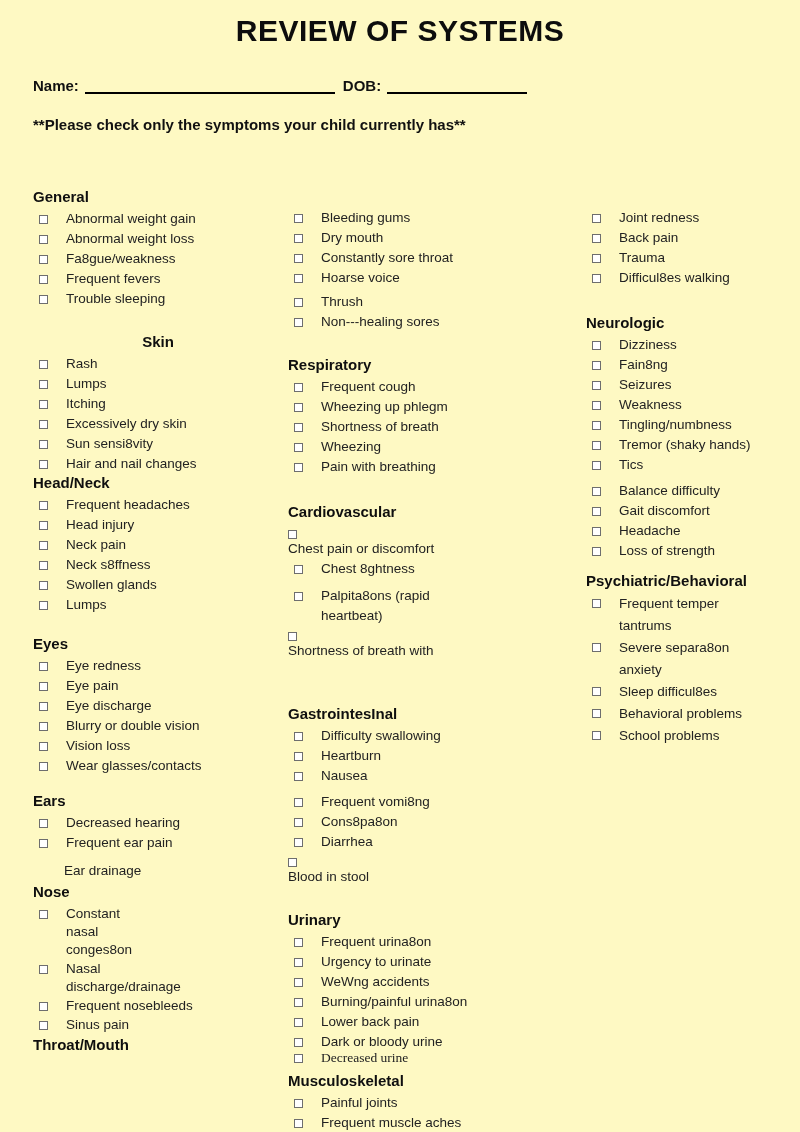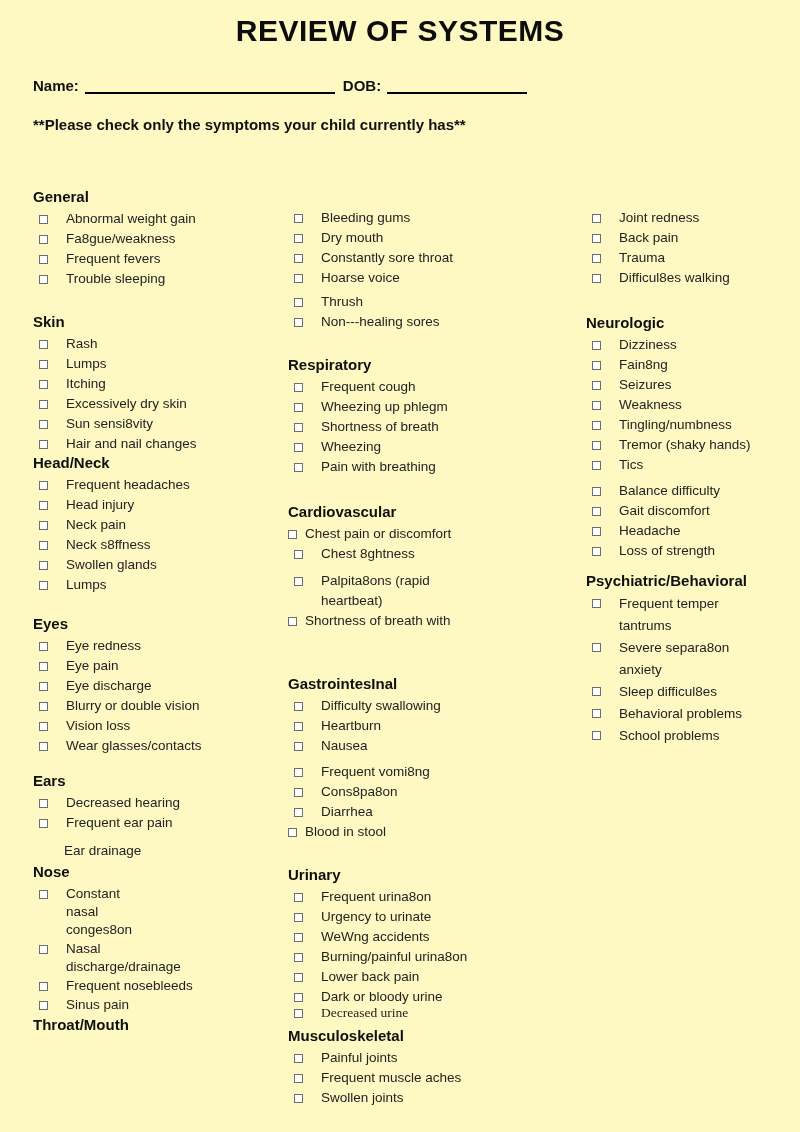--- a/index.html
+++ b/index.html
@@ -27,25 +27,25 @@
   .col-right{left:586px;top:208px;width:210px;}
   .section{margin-top:20px;}
   .section:first-child{margin-top:0;}
   .sec-h{margin:0 0 3px 0;font-size:15px;font-weight:bold;color:#0f0f0f;line-height:18px;}
   .item{display:flex;align-items:flex-start;padding-left:6px;}
   .cb{
     flex:0 0 auto;width:7px;height:7px;border:1px solid #6e6e6e;background:#fff;
     margin:6px 18px 0 0;
   }
   .lbl{font-size:13.5px;line-height:20px;color:#222;white-space:pre-line;}
-  .item.flush{padding-left:0;}
+  .item.flush{padding-left:0;flex-direction:column;}
   .item.flush .cb{margin-right:8px;}
   .item.nobox{padding-left:31px;}
   
-  [data-name="section-skin"]{margin-top:24px;}
+  [data-name="section-skin"]{margin-top:24px;text-align:center;}
   [data-name="section-head-neck"]{margin-top:0;}
   [data-name="section-ears"]{margin-top:16px;}
   [data-name="section-nose"]{margin-top:2px;}
   [data-name="section-throat-mouth"]{margin-top:2px;}
   [data-name="section-respiratory"]{margin-top:24px;}
   [data-name="section-cardiovascular"]{margin-top:26px;}
   [data-name="section-gastrointestinal"]{margin-top:44px;}
   [data-name="section-urinary"]{margin-top:24px;}
   [data-name="section-musculoskeletal"]{margin-top:4px;}
   [data-name="section-neurologic"]{margin-top:26px;}
@@ -76,20 +76,24 @@
 
   <div class="col col-left" data-name="column-left">
       <section class="section" data-name="section-general">
         <h3 class="sec-h" data-name="section-heading">General</h3>
         <div class="item" data-name="checklist-item">
           <span class="cb" data-name="checkbox-icon"></span>
           <span class="lbl" data-name="checklist-item-label">Abnormal weight gain</span>
         </div>
         <div class="item" data-name="checklist-item">
           <span class="cb" data-name="checkbox-icon"></span>
+          <span class="lbl" data-name="checklist-item-label">Abnormal weight loss</span>
+        </div>
+        <div class="item" data-name="checklist-item">
+          <span class="cb" data-name="checkbox-icon"></span>
           <span class="lbl" data-name="checklist-item-label">Fa8gue/weakness</span>
         </div>
         <div class="item" data-name="checklist-item">
           <span class="cb" data-name="checkbox-icon"></span>
           <span class="lbl" data-name="checklist-item-label">Frequent fevers</span>
         </div>
         <div class="item" data-name="checklist-item">
           <span class="cb" data-name="checkbox-icon"></span>
           <span class="lbl" data-name="checklist-item-label">Trouble sleeping</span>
         </div>

